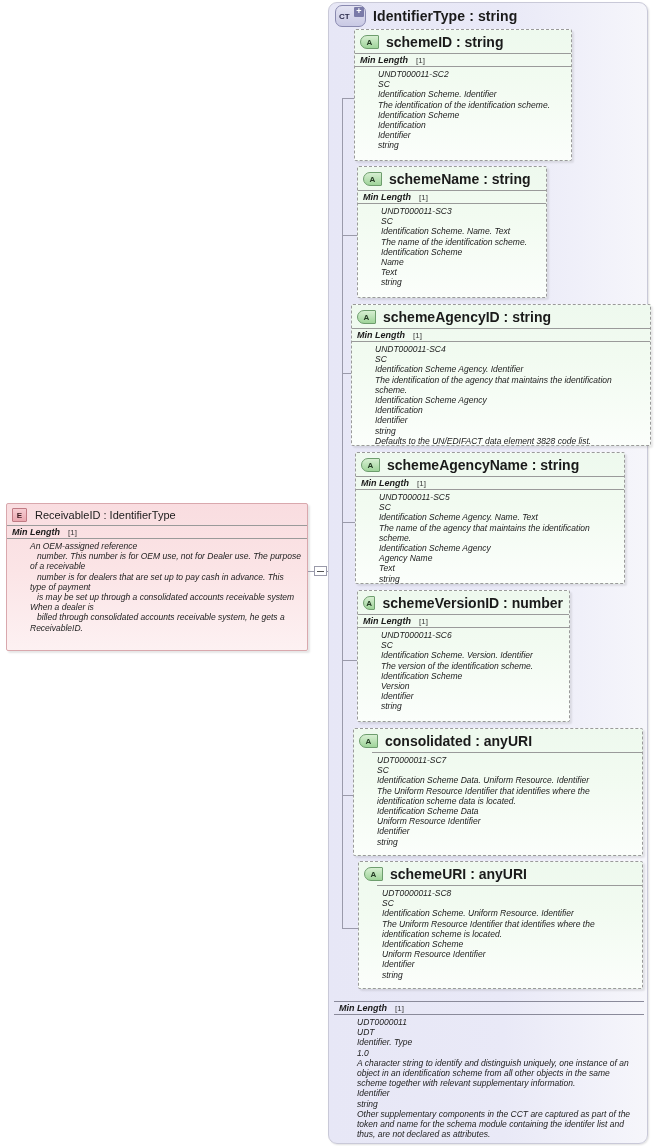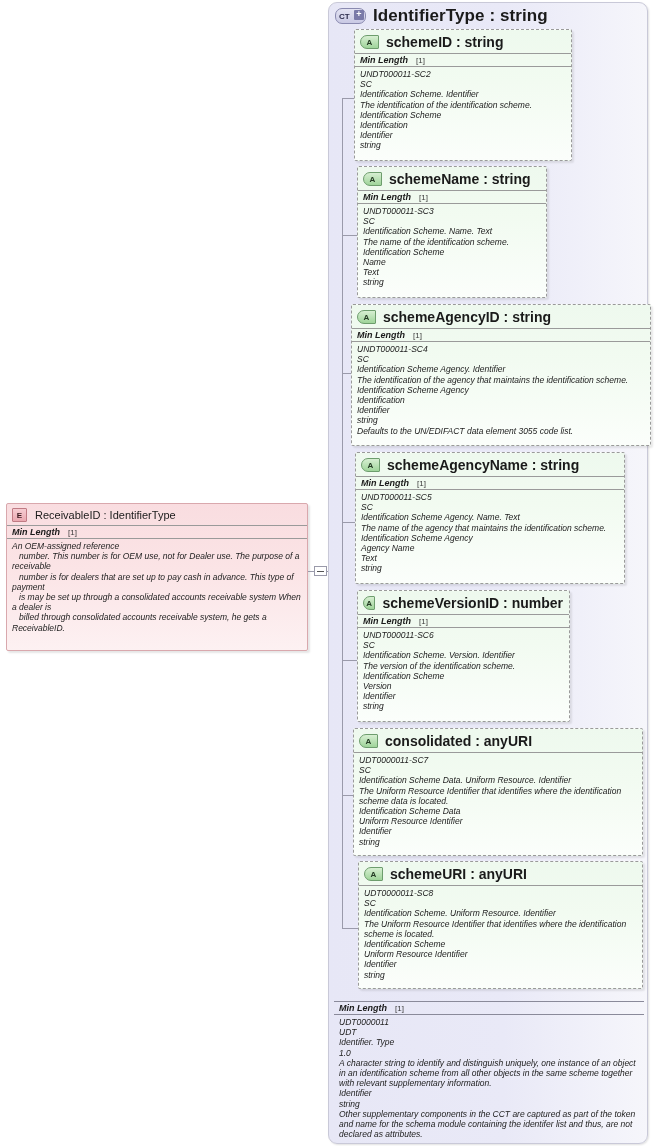--- a/index.html
+++ b/index.html
@@ -38,34 +38,34 @@
   .ct-header {
     position: absolute;
     left: 6px;
     top: 4px;
     display: flex;
     align-items: center;
     gap: 7px;
     height: 18px;
   }
   .ct-title {
-    font-size: 17px;
+    font-size: 14px;
     font-weight: bold;
     color: #1a1a1a;
     white-space: nowrap;
     letter-spacing: 0.1px;
   }
 
   
   .icon-ct {
     position: relative;
     display: inline-flex;
     align-items: center;
     width: 31px;
-    height: 16px;
+    height: 22px;
     border: 1px solid #8a8ab0;
     border-radius: 7px;
     background: linear-gradient(to bottom, #e3e3f2, #c9c9e4);
     font-size: 8px;
     font-weight: bold;
     color: #2a2a4a;
     padding-left: 3px;
     box-sizing: border-box;
   }
   .icon-ct .plus {
@@ -170,20 +170,21 @@
   .facet-row .facet-name { font-weight: bold; }
   .facet-row .facet-card { font-style: normal; font-size: 8px; color: #3a3a3a; }
 
   .doc-block {
     padding: 2px 5px 3px 5px;
     font-style: italic;
     font-size: 8.5px;
     line-height: 10.2px;
     color: #222;
     white-space: pre-wrap;
+    margin-left: 18px;
   }
 
   
   .vline, .hline {
     position: absolute;
     background: #9a9aaa;
   }
   .vline { width: 1px; }
   .hline { height: 1px; }
 
@@ -308,21 +309,21 @@
         <span class="facet-card">[1]</span>
       </div>
       <div class="doc-block">UNDT000011-SC4
 SC
 Identification Scheme Agency. Identifier
 The identification of the agency that maintains the identification scheme.
 Identification Scheme Agency
 Identification
 Identifier
 string
-Defaults to the UN/EDIFACT data element 3055 code list.</div>
+Defaults to the UN/EDIFACT data element 3828 code list.</div>
     </div>
 
     <div class="box attr-box" style="left:26px; top:449px; width:270px; height:132px;">
       <div class="attr-header">
         <span class="icon-a">A</span>
         <span class="attr-title">schemeAgencyName : string</span>
       </div>
       <div class="facet-row">
         <span class="facet-name">Min Length</span>
         <span class="facet-card">[1]</span>

